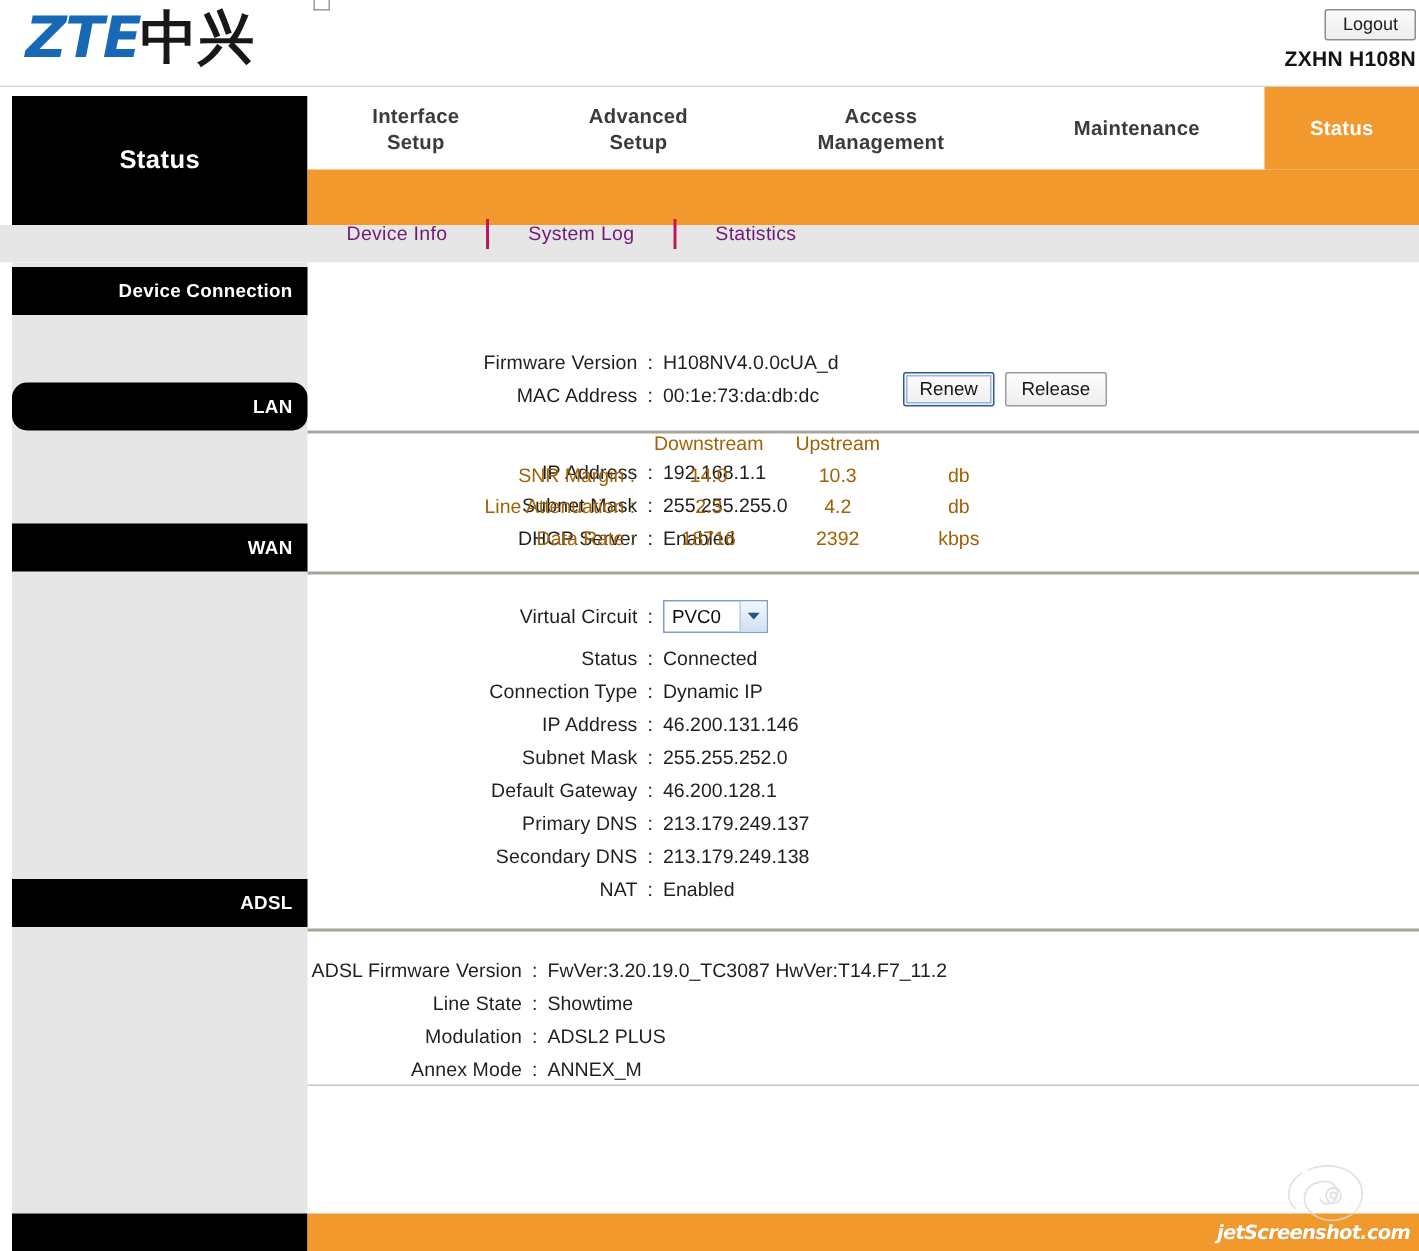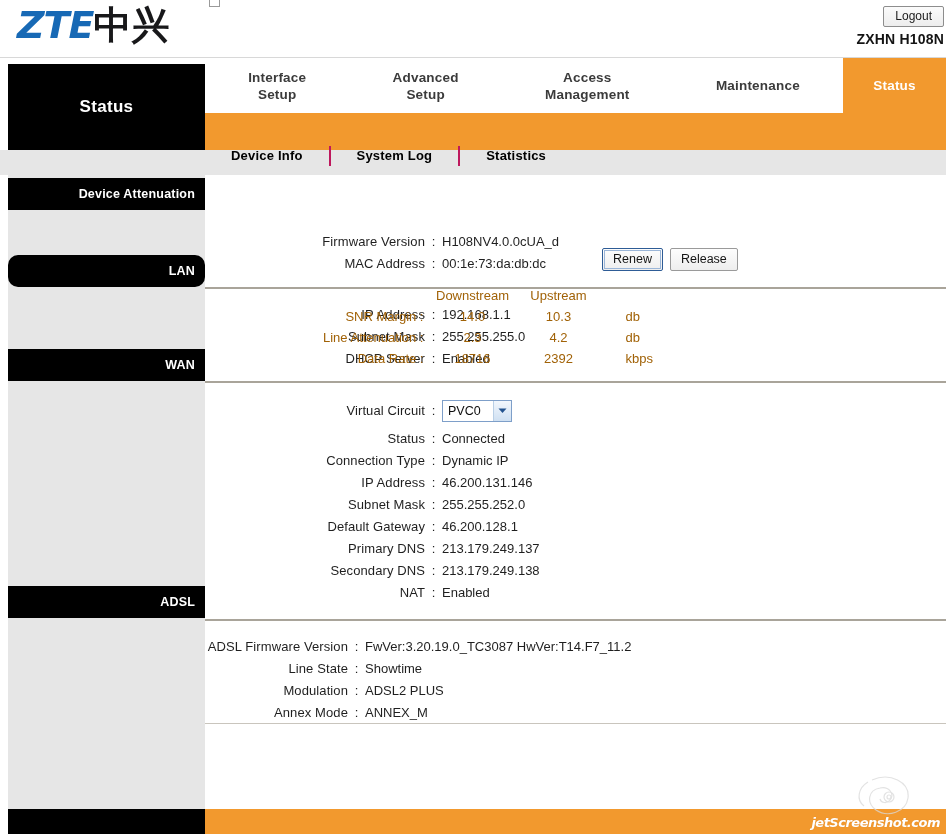--- a/index.html
+++ b/index.html
@@ -100,22 +100,22 @@
     flex: 0 0 103px;
   }
   #subtabs-row {
     position: absolute; left: 205px; top: 55px;
     width: 741px; height: 37px;
     background: #f2992e;
     display: flex; align-items: center;
   }
   .subtab {
     font-size: 13px;
-    color: #000000;
-    font-weight: bold;
+    color: #701a75;
+    font-weight: normal;
     padding: 0 26px;
     cursor: pointer;
     line-height: 20px;
     letter-spacing: .2px;
     margin-top: 48px;
   }
   .subtab + .subtab { border-left: 2px solid #be185d; }
 
   
   #gray-band {
@@ -234,21 +234,21 @@
     font-size: 13px;
     color: #a16207;
     font-weight: normal;
     height: 21px;
     padding: 0;
     white-space: nowrap;
   }
   #stats-table th { text-align: center; }
   #stats-table td.rl { text-align: right; padding-right: 6px; }
   #stats-table td.num { text-align: center; width: 86px; }
-  #stats-table td.unit { text-align: left; padding-left: 24px; }
+  #stats-table td.unit { text-align: center; padding-left: 24px; }
 
   
   #footer { position: relative; height: 25px; }
   #footer-black {
     position: absolute; left: 8px; top: 0;
     width: 197px; height: 25px; background: #000;
   }
   #footer-orange {
     position: absolute; left: 205px; top: 0;
     width: 741px; height: 25px; background: #f2992e;
@@ -308,21 +308,21 @@
     <div class="subtab">System Log</div>
     <div class="subtab">Statistics</div>
   </div>
 </div>
 
 <div id="gray-band"></div>
 
 <div id="body-wrap">
 
   <div id="sidebar">
-    <div class="side-head" style="top:3px;">Device Attenuation</div>
+    <div class="side-head" style="top:3px;">Device Connection</div>
     <div class="side-head" style="top:80px;border-radius:10px;">LAN</div>
     <div class="side-head" style="top:174px;">WAN</div>
     <div class="side-head" style="top:411px;">ADSL</div>
   </div>
 
   <div id="content">
 
     <table class="info-table" style="left:0; top:55px; width:520px;">
       <tbody>
           <tr>

